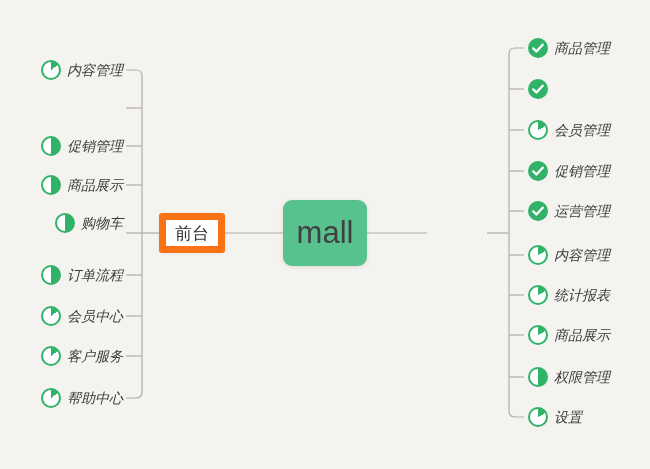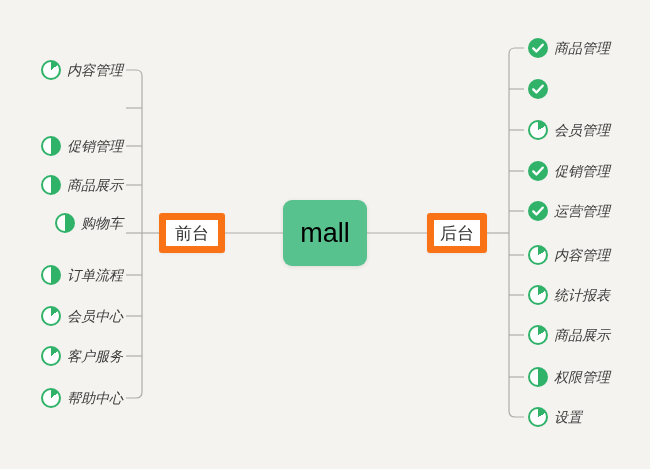--- a/index.html
+++ b/index.html
@@ -32,22 +32,22 @@
     border-radius:3px;
     box-shadow:0 1px 3px rgba(0,0,0,0.06);
     color:#333333;
     cursor:pointer;
   }
   .node-root{
     left:283px;top:200px;width:84px;height:66px;
     background:var(--mall-green);
     border:none;
     border-radius:9px;
-    color:#000000;
-    font-size:27px;
+    color:#404040;
+    font-size:31px;
     box-shadow:0 1px 4px rgba(0,0,0,0.10);
   }
   .node-frontend{left:159px;top:213px;width:66px;height:40px;font-size:17px;}
   .node-backend{left:427px;top:213px;width:60px;height:40px;font-size:17px;}
   .item{
     position:absolute;
     height:22px;
     display:flex;align-items:center;
     gap:6px;
     cursor:pointer;
@@ -105,23 +105,20 @@
     <path d="M509 335 H524"></path>
     <path d="M509 377 H524"></path>
   </svg>
 
   <div class="node node-root">
     <span>mall</span>
   </div>
   <div class="node node-frontend">
     <span>前台</span>
   </div>
-  <div class="node node-backend">
-    <span>后台</span>
-  </div>
 
   <div class="item item-left" style="top:59px">
     <span class="icon icon-pie" style="background: conic-gradient(var(--green) 0deg 54deg, #ffffff 0deg);"></span>
     <span class="label">内容管理</span>
   </div>
   <div class="item item-left" style="top:135px">
     <span class="icon icon-pie" style="background: conic-gradient(var(--green) 0deg 180deg, #ffffff 0deg);"></span>
     <span class="label">促销管理</span>
   </div>
   <div class="item item-left" style="top:174px">

